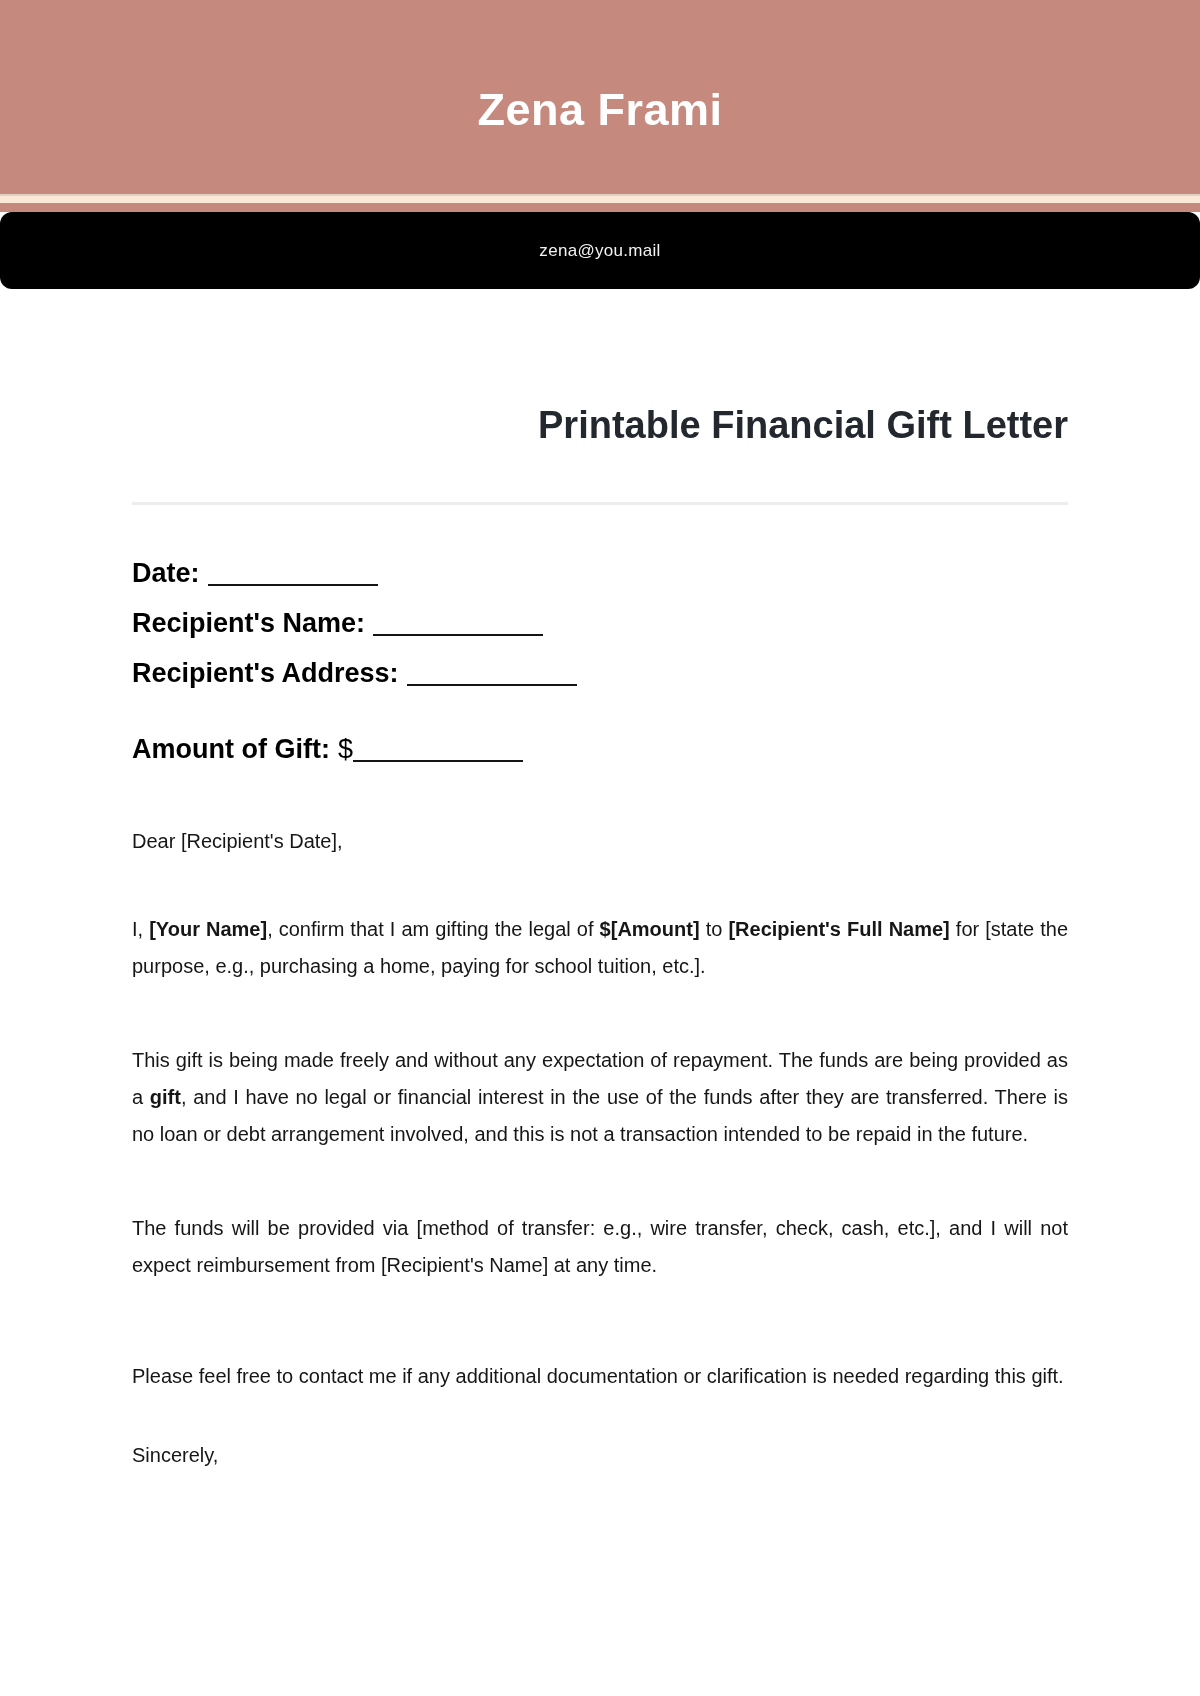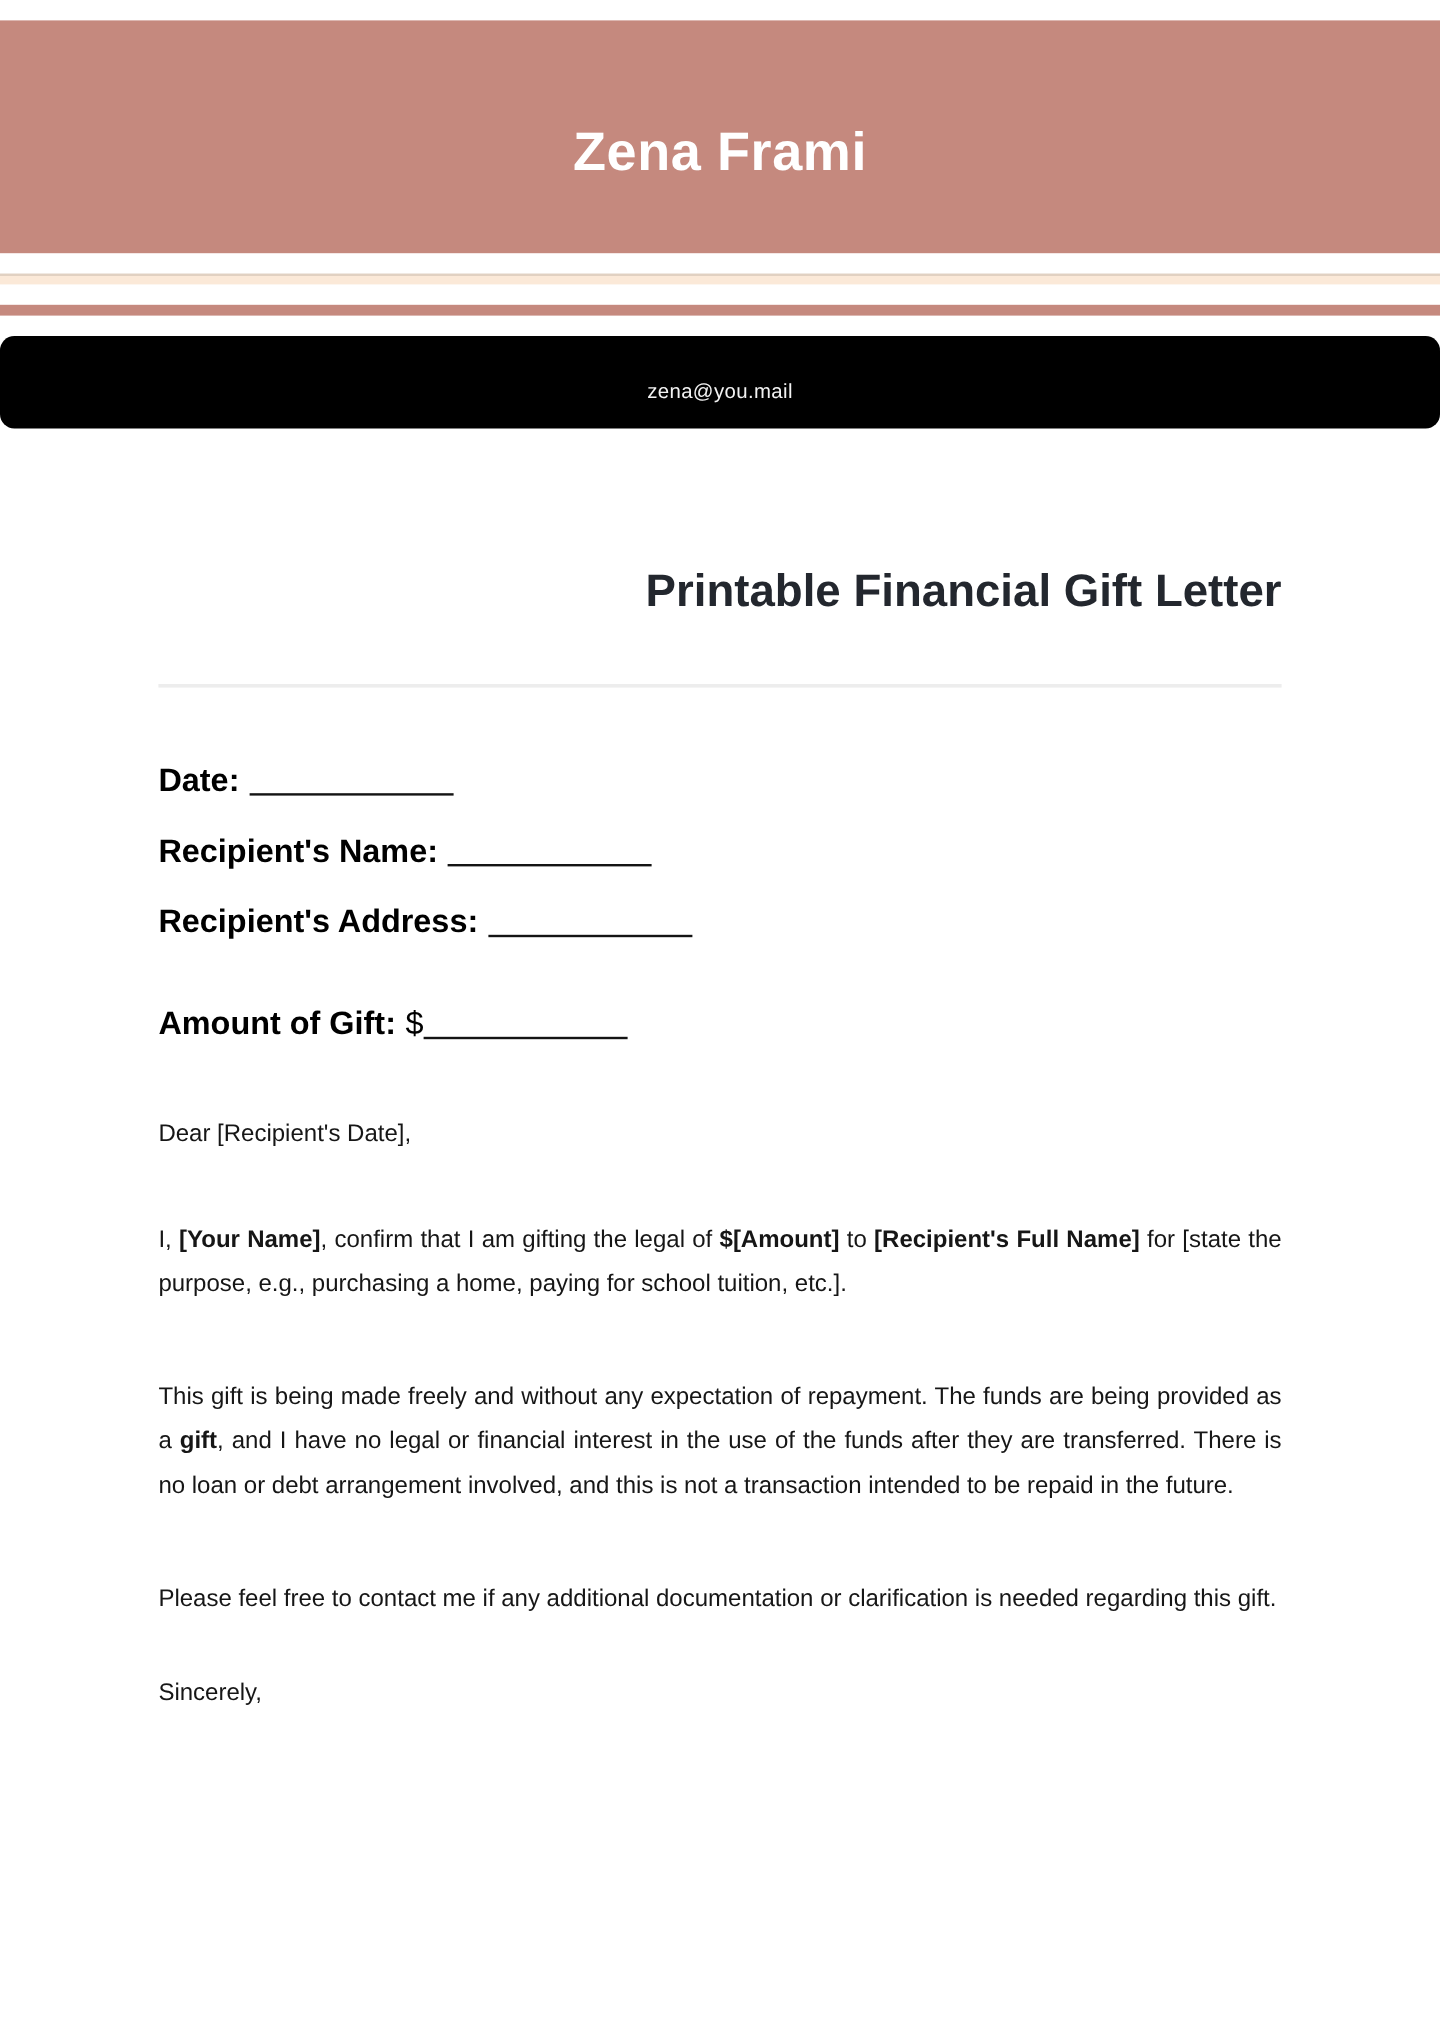--- a/index.html
+++ b/index.html
@@ -5,21 +5,21 @@
   :root{
     --header-bg:#c5897e;
     --accent-stripe:#fbe9d8;
     --contact-bar-bg:#000000;
     --title-color:#23272e;
     --body-text:#161616;
     --divider:#ededed;
     --header-text:#ffffff;
     --email-text:#f2f2f2;
   }
-  *{ box-sizing:border-box;margin-top:17px; }
+  *{ box-sizing:border-box; }
   html,body{ margin:0; padding:0; }
   body{
     width:1200px; height:1696px; overflow:hidden;
     background:#ffffff;
     font-family:"Liberation Sans","DejaVu Sans",sans-serif;
     color:var(--body-text);
   }
   .masthead{
     height:194px; background:var(--header-bg);
     display:flex; align-items:center; justify-content:center;
@@ -48,21 +48,21 @@
   .blank-line{
     display:inline-block; width:170px; height:18px;
     border-bottom:2px solid #141414; vertical-align:-4px;
   }
   .letter-body{ font-size:20px; line-height:37px; }
   .salutation{ margin:61px 0 0; }
   .para{ margin:0; text-align:justify; }
   #paragraphs .para:nth-child(1){ margin-top:51px; }
   #paragraphs .para:nth-child(2){ margin-top:57px; }
   #paragraphs .para:nth-child(3){ margin-top:57px; }
-  #paragraphs .para:nth-child(4){ margin-top:74px;text-decoration:underline; }
+  #paragraphs .para:nth-child(4){ margin-top:74px; }
   .closing{ margin:42px 0 0; }
   strong{ font-weight:700; }
 </style>
 </head>
 <body>
 
 <header class="masthead">
   <h1>Zena Frami</h1>
 </header>
 <div class="accent-stripe"></div>
@@ -88,17 +88,18 @@
     <p class="field field-amount">
       <strong>Amount of Gift:</strong><span>$</span><span class="blank-line"></span>
     </p>
   </div>
 
   <section class="letter-body">
     <p class="salutation">Dear [Recipient's Date],</p>
     <div id="paragraphs">
         <p class="para"><span>I, </span><strong>[Your Name]</strong><span>, confirm that I am gifting the legal of </span><strong>$[Amount]</strong><span> to </span><strong>[Recipient's Full Name]</strong><span> for [state the purpose, e.g., purchasing a home, paying for school tuition, etc.].</span></p>
         <p class="para"><span>This gift is being made freely and without any expectation of repayment. The funds are being provided as a </span><strong>gift</strong><span>, and I have no legal or financial interest in the use of the funds after they are transferred. There is no loan or debt arrangement involved, and this is not a transaction intended to be repaid in the future.</span></p>
+        <p class="para"><span>The funds will be provided via [method of transfer: e.g., wire transfer, check, cash, etc.], and I will not expect reimbursement from [Recipient's Name] at any time.</span></p>
         <p class="para"><span>Please feel free to contact me if any additional documentation or clarification is needed regarding this gift.</span></p>
       </div>
     <p class="closing">Sincerely,</p>
   </section>
 </main>
 
 </body></html>

